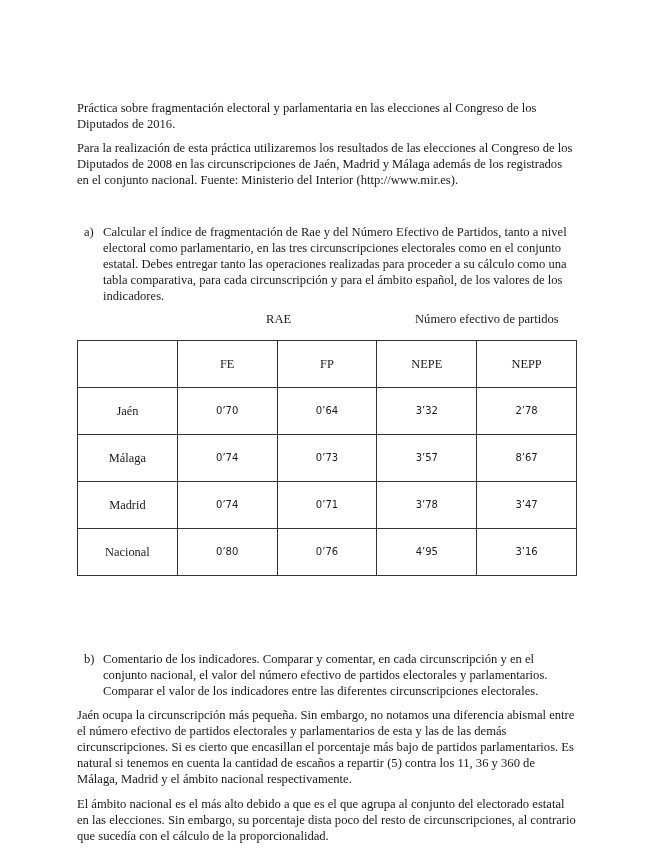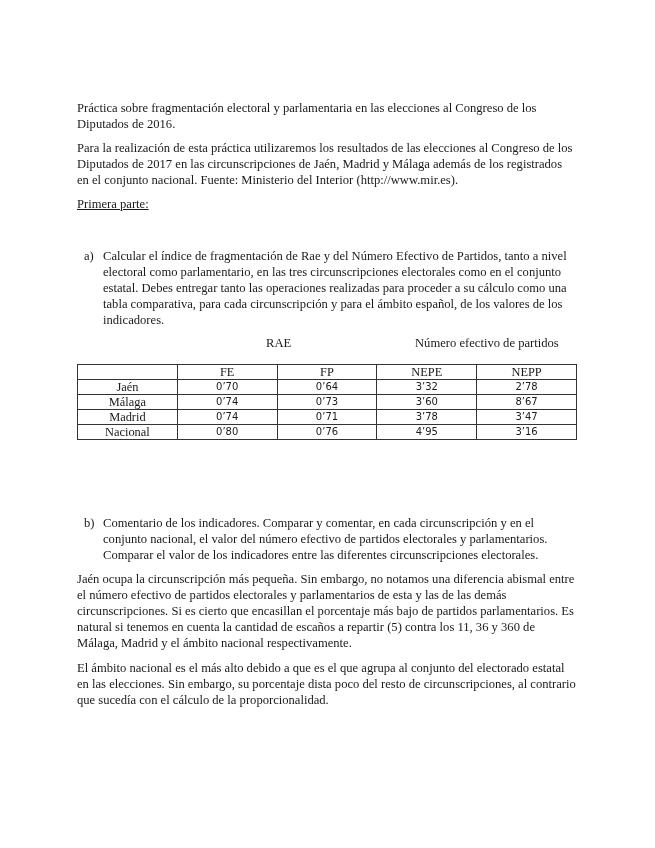--- a/index.html
+++ b/index.html
@@ -10,33 +10,32 @@
   .p1 { margin-bottom: 8px; }
   .p2 { margin-bottom: 8px; }
   .underline { text-decoration: underline; }
   .item { position: relative; padding-left: 26px; line-height: 16px; }
   .item .marker { position: absolute; left: 7px; top: 0; }
   .item-a { margin-top: 36px; }
   .tbl-head { position: relative; height: 16px; margin-top: 8px; }
   .tbl-head .rae { position: absolute; left: 189px; }
   .tbl-head .nep { position: absolute; left: 338px; }
   table { border-collapse: collapse; margin-top: 12px; width: 500px; table-layout: fixed; }
-  td { border: 1px solid #333; height: 14px; padding: 0; text-align: center; font-size: 12.4px; line-height: 14px; }
+  td { border: 1px solid #333; height: 14px; padding: 16px; text-align: center; font-size: 12.4px; line-height: 14px; }
   td.num { font-family: "DejaVu Sans", sans-serif; font-size: 10px; }
   .item-b { margin-top: 75px; }
   .c1 { margin-top: 8px; }
   .c2 { margin-top: 9px; }
 </style>
 </head>
 <body>
 
 <div class="page">
   <p class="p1">Práctica sobre fragmentación electoral y parlamentaria en las elecciones al Congreso de los Diputados de 2016.</p>
-  <p class="p2">Para la realización de esta práctica utilizaremos los resultados de las elecciones al Congreso de los Diputados de 2017 en las circunscripciones de Jaén, Madrid y Málaga además de los registrados en el conjunto nacional. Fuente: Ministerio del Interior (http://www.mir.es).</p>
-  <p class="underline">Primera parte:</p>
+  <p class="p2">Para la realización de esta práctica utilizaremos los resultados de las elecciones al Congreso de los Diputados de 2008 en las circunscripciones de Jaén, Madrid y Málaga además de los registrados en el conjunto nacional. Fuente: Ministerio del Interior (http://www.mir.es).</p>
 
   <div class="item item-a">
     <span class="marker">a)</span>
     <span>Calcular el índice de fragmentación de Rae y del Número Efectivo de Partidos, tanto a nivel electoral como parlamentario, en las tres circunscripciones electorales como en el conjunto estatal. Debes entregar tanto las operaciones realizadas para proceder a su cálculo como una tabla comparativa, para cada circunscripción y para el ámbito español, de los valores de los indicadores.</span>
   </div>
 
   <div class="tbl-head">
     <span class="rae">RAE</span>
     <span class="nep">Número efectivo de partidos</span>
   </div>
@@ -54,21 +53,21 @@
       <td>Jaén</td>
       <td class="num">0’70</td>
       <td class="num">0’64</td>
       <td class="num">3’32</td>
       <td class="num">2’78</td>
     </tr>
     <tr>
       <td>Málaga</td>
       <td class="num">0’74</td>
       <td class="num">0’73</td>
-      <td class="num">3’60</td>
+      <td class="num">3’57</td>
       <td class="num">8’67</td>
     </tr>
     <tr>
       <td>Madrid</td>
       <td class="num">0’74</td>
       <td class="num">0’71</td>
       <td class="num">3’78</td>
       <td class="num">3’47</td>
     </tr>
     <tr>

